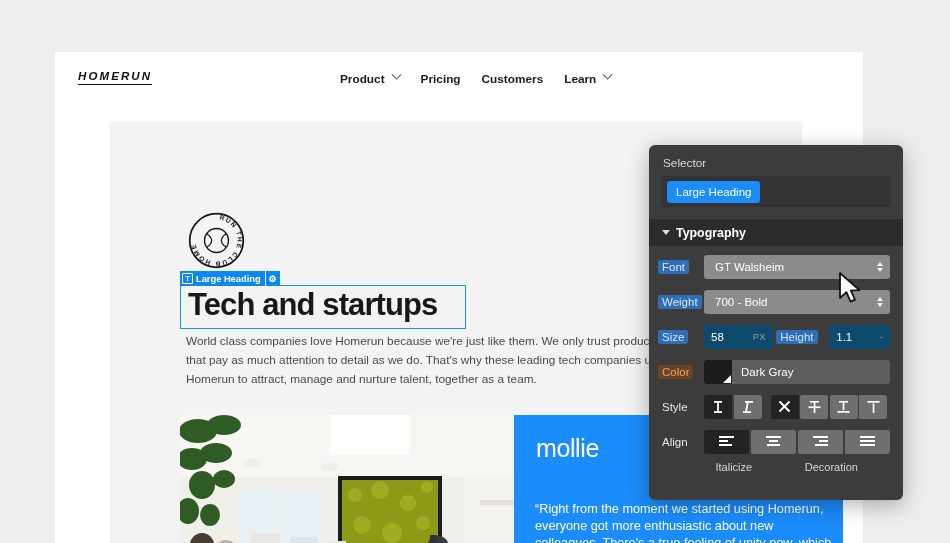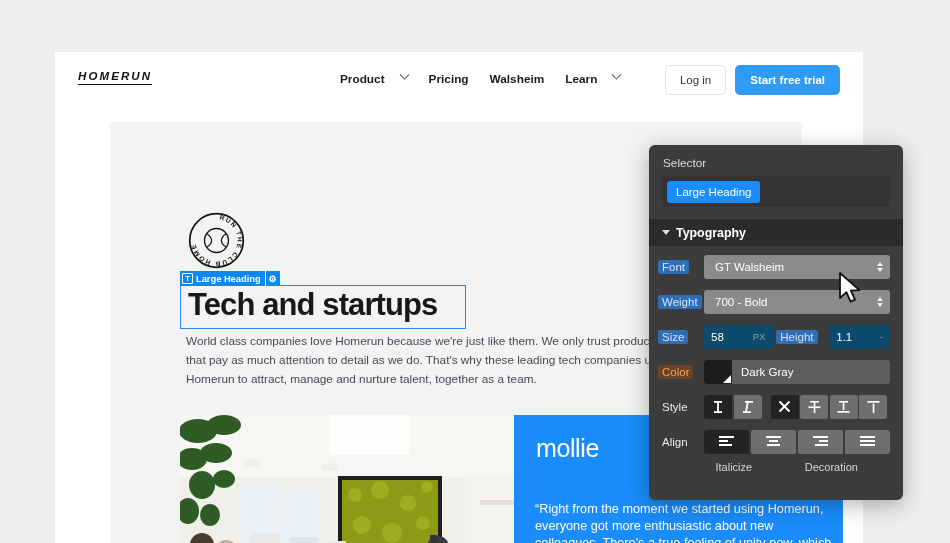--- a/index.html
+++ b/index.html
@@ -27,21 +27,21 @@
     color: #111; font-style: italic;
     border-bottom: 1.6px solid #111; padding-bottom: 2px;
     font-family: "Liberation Sans", sans-serif;
   }
   .nav-links {
     position: absolute; left: 285px; top: 20px;
     display: flex; gap: 21px; align-items: center;
   }
   .nav-link {
     font-size: 11.8px; font-weight: 700; color: #1b1b1b;
-    display: flex; align-items: center; gap: 16px; cursor: pointer;
+    display: flex; align-items: center; gap: 8px; cursor: pointer;
   }
   .caret {
     display: inline-block; width: 7px; height: 7px;
     border-right: 1.4px solid #555; border-bottom: 1.4px solid #555;
     transform: rotate(45deg) translate(-2px,-2px); margin-top: -3px;
   }
   .nav-actions {
     position: absolute; right: 23px; top: 13px;
     display: flex; gap: 9px; align-items: center;
   }
@@ -230,31 +230,27 @@
 
     <div class="navbar">
       <div class="logo">HOMERUN</div>
 
       <div class="nav-links">
         <div class="nav-link">
           <span>Product</span>
           <span class="caret"></span>
         </div>
         <div class="nav-link">Pricing</div>
-        <div class="nav-link">Walsheim</div>
+        <div class="nav-link">Customers</div>
         <div class="nav-link">
           <span>Learn</span>
           <span class="caret"></span>
         </div>
       </div>
 
-      <div class="nav-actions">
-        <div class="btn-login">Log in</div>
-        <div class="btn-trial">Start free trial</div>
-      </div>
     </div>
 
     <div class="content-card">
 
       <svg class="circle-logo" viewBox="0 0 100 100">
         <circle cx="50" cy="50" r="47" fill="none" stroke="#151515" stroke-width="3"></circle>
         <circle cx="50" cy="50" r="21" fill="none" stroke="#151515" stroke-width="2.4"></circle>
         <path d="M33 38 Q50 50 33 62" fill="none" stroke="#151515" stroke-width="2.2"></path>
         <path d="M67 38 Q50 50 67 62" fill="none" stroke="#151515" stroke-width="2.2"></path>
         <path id="arcpath" d="M50,13 A37,37 0 1,1 49.9,13" fill="none"></path>

